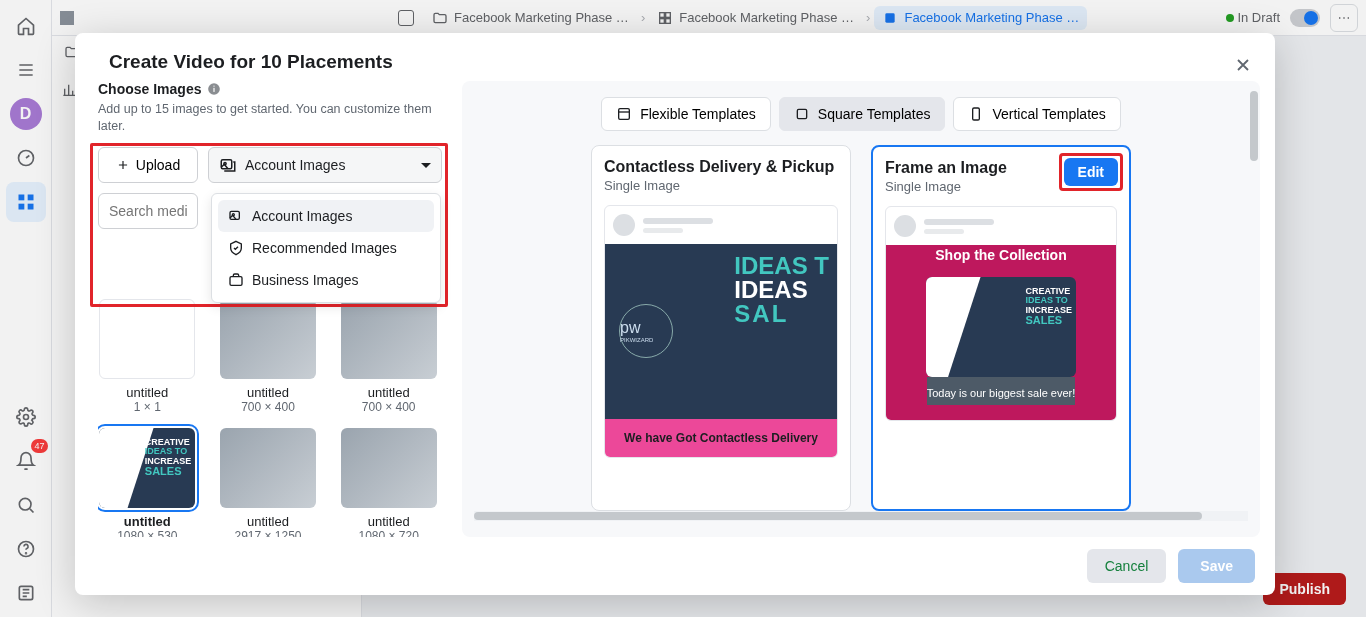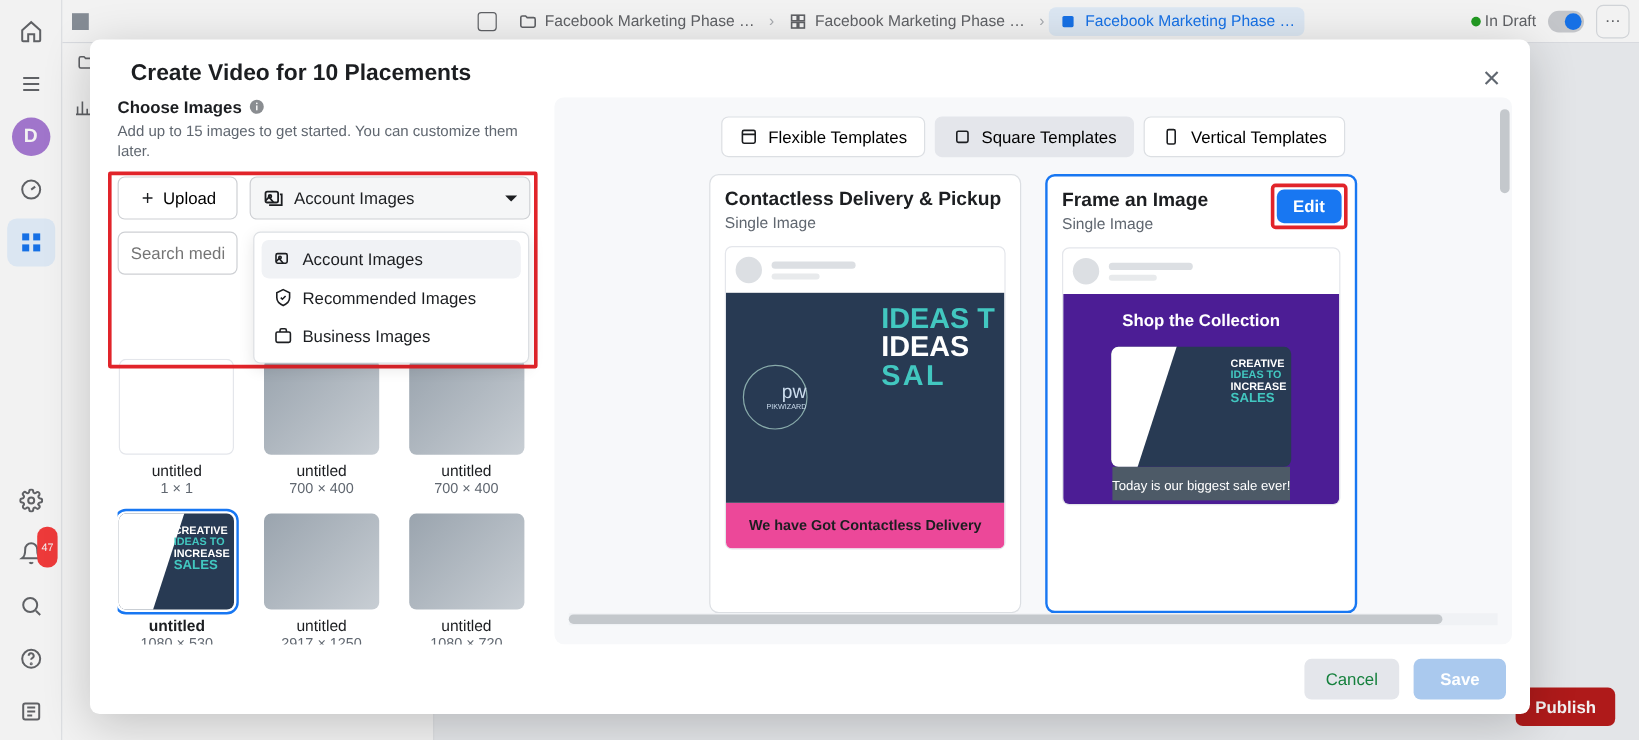--- a/index.html
+++ b/index.html
@@ -5,21 +5,21 @@
   * { box-sizing: border-box; margin: 0; padding: 0; font-family: -apple-system, BlinkMacSystemFont, "Segoe UI", Helvetica, Arial, sans-serif; }
   body { width:1366px; height:617px; overflow:hidden; background:#f0f2f5; position:relative; }
 
   
   .leftnav { position:absolute; left:0; top:0; width:52px; height:617px; background:#fff; border-right:1px solid #e4e6eb; display:flex; flex-direction:column; align-items:center; padding-top:6px; }
   .leftnav .item { width:40px; height:40px; display:flex; align-items:center; justify-content:center; border-radius:8px; margin-bottom:4px; color:#65676b; cursor:pointer; }
   .leftnav .item svg { width:20px; height:20px; }
   .leftnav .sel { background:#e7f3ff; color:#1877f2; }
   .avatar-d { width:32px; height:32px; border-radius:50%; background:#a97cd6; color:#fff; display:flex; align-items:center; justify-content:center; font-weight:600; }
   .leftnav .spacer { flex:1; }
-  .badge47 { position:absolute; top:-2px; right:-2px; background:#fa3e3e; color:#fff; font-size:9px; border-radius:8px; padding:12px 3px; }
+  .badge47 { position:absolute; top:-2px; right:-2px; background:#fa3e3e; color:#fff; font-size:9px; border-radius:8px; padding:2px 3px; }
 
   
   .topbar { position:absolute; left:52px; top:0; right:0; height:36px; background:#fff; border-bottom:1px solid #e4e6eb; display:flex; align-items:center; padding:0 8px; font-size:13px; color:#65676b; }
   .bc-seg { display:flex; align-items:flex-start; gap:6px; padding:4px 8px; border-radius:6px; }
   .bc-seg.active { background:#e7f3ff; color:#1877f2; }
   .topbar-right { margin-left:auto; display:flex; align-items:center; gap:10px; }
   .status-dot { width:8px; height:8px; border-radius:50%; background:#24a324; display:inline-block; margin-right:3px;}
   .toggle-off { width:30px; height:18px; border-radius:9px; background:#ced0d4; position:relative; }
   .toggle-off::after { content:''; position:absolute; right:2px; top:2px; width:14px; height:14px; border-radius:50%; background:#1877f2; }
   .dots3 { width:28px;height:28px;border:1px solid #dcdfe3;border-radius:6px;display:flex;align-items:center;justify-content:center;}
@@ -87,24 +87,24 @@
   .fb-post { margin-top:12px; border:1px solid #e4e6eb; border-radius:6px; overflow:hidden;}
   .fb-head { display:flex; align-items:center; gap:8px; padding:8px;}
   .fb-av { width:22px; height:22px; border-radius:50%; background:#dcdfe3;}
   .fb-lines .l1 { width:70px; height:6px; background:#dcdfe3; border-radius:3px; margin-bottom:4px;}
   .fb-lines .l2 { width:40px; height:5px; background:#e8eaec; border-radius:3px;}
   .fb-img { height:175px; position:relative; }
   .fb-img.card1 { background:#283a53; }
   .fb-img.card1 .big { position:absolute; right:8px; top:10px; color:#42c7c0; font-weight:800; font-size:24px; line-height:1.0;}
   .fb-img.card1 .big span { display:block;}
   .fb-img.card1 .sale { color:#42c7c0; letter-spacing:2px;}
-  .fb-img.card1 .pw { position:absolute; left:14px; top:60px; width:54px; height:54px; border:1px solid #8aa; border-radius:50%; color:#cde; font-size:10px; display:flex; flex-direction:column; align-items:flex-end; justify-content:center;}
+  .fb-img.card1 .pw { position:absolute; left:14px; top:60px; width:54px; height:54px; border:1px solid #8aa; border-radius:50%; color:#cde; font-size:10px; display:flex; flex-direction:column; align-items:flex-start; justify-content:center;}
   .fb-foot1 { background:#ec4899; color:#1c1e21; font-size:12px; font-weight:600; padding:12px; text-align:center;}
   
-  .fb-img.card2 { background:#4c1d95; display:flex; flex-direction:column; align-items:center; padding-top:14px;}
+  .fb-img.card2 { background:#be185d; display:flex; flex-direction:column; align-items:center; padding-top:2px;}
   .shop-lbl { color:#fff; font-size:14px; font-weight:600; margin-bottom:14px;}
   .inner-creative { width:150px; height:100px; }
   .fb-foot2 { color:#fff; font-size:11px; text-align:center; padding:10px 0 6px; background:#4d5a67;}
   
   .hscroll { height:10px; background:#f0f2f5; position:relative; margin-top:auto;}
   .hscroll .thumb-bar { position:absolute; top:1px; height:8px; background:#c4c8cc; border-radius:4px;}
   
   .modal-right .vscroll { position:absolute; right:2px; top:10px; bottom:20px; width:8px;}
   .modal-right .vscroll .bar { position:absolute; top:0; height:70px; width:8px; background:#c4c8cc; border-radius:4px;}
 

